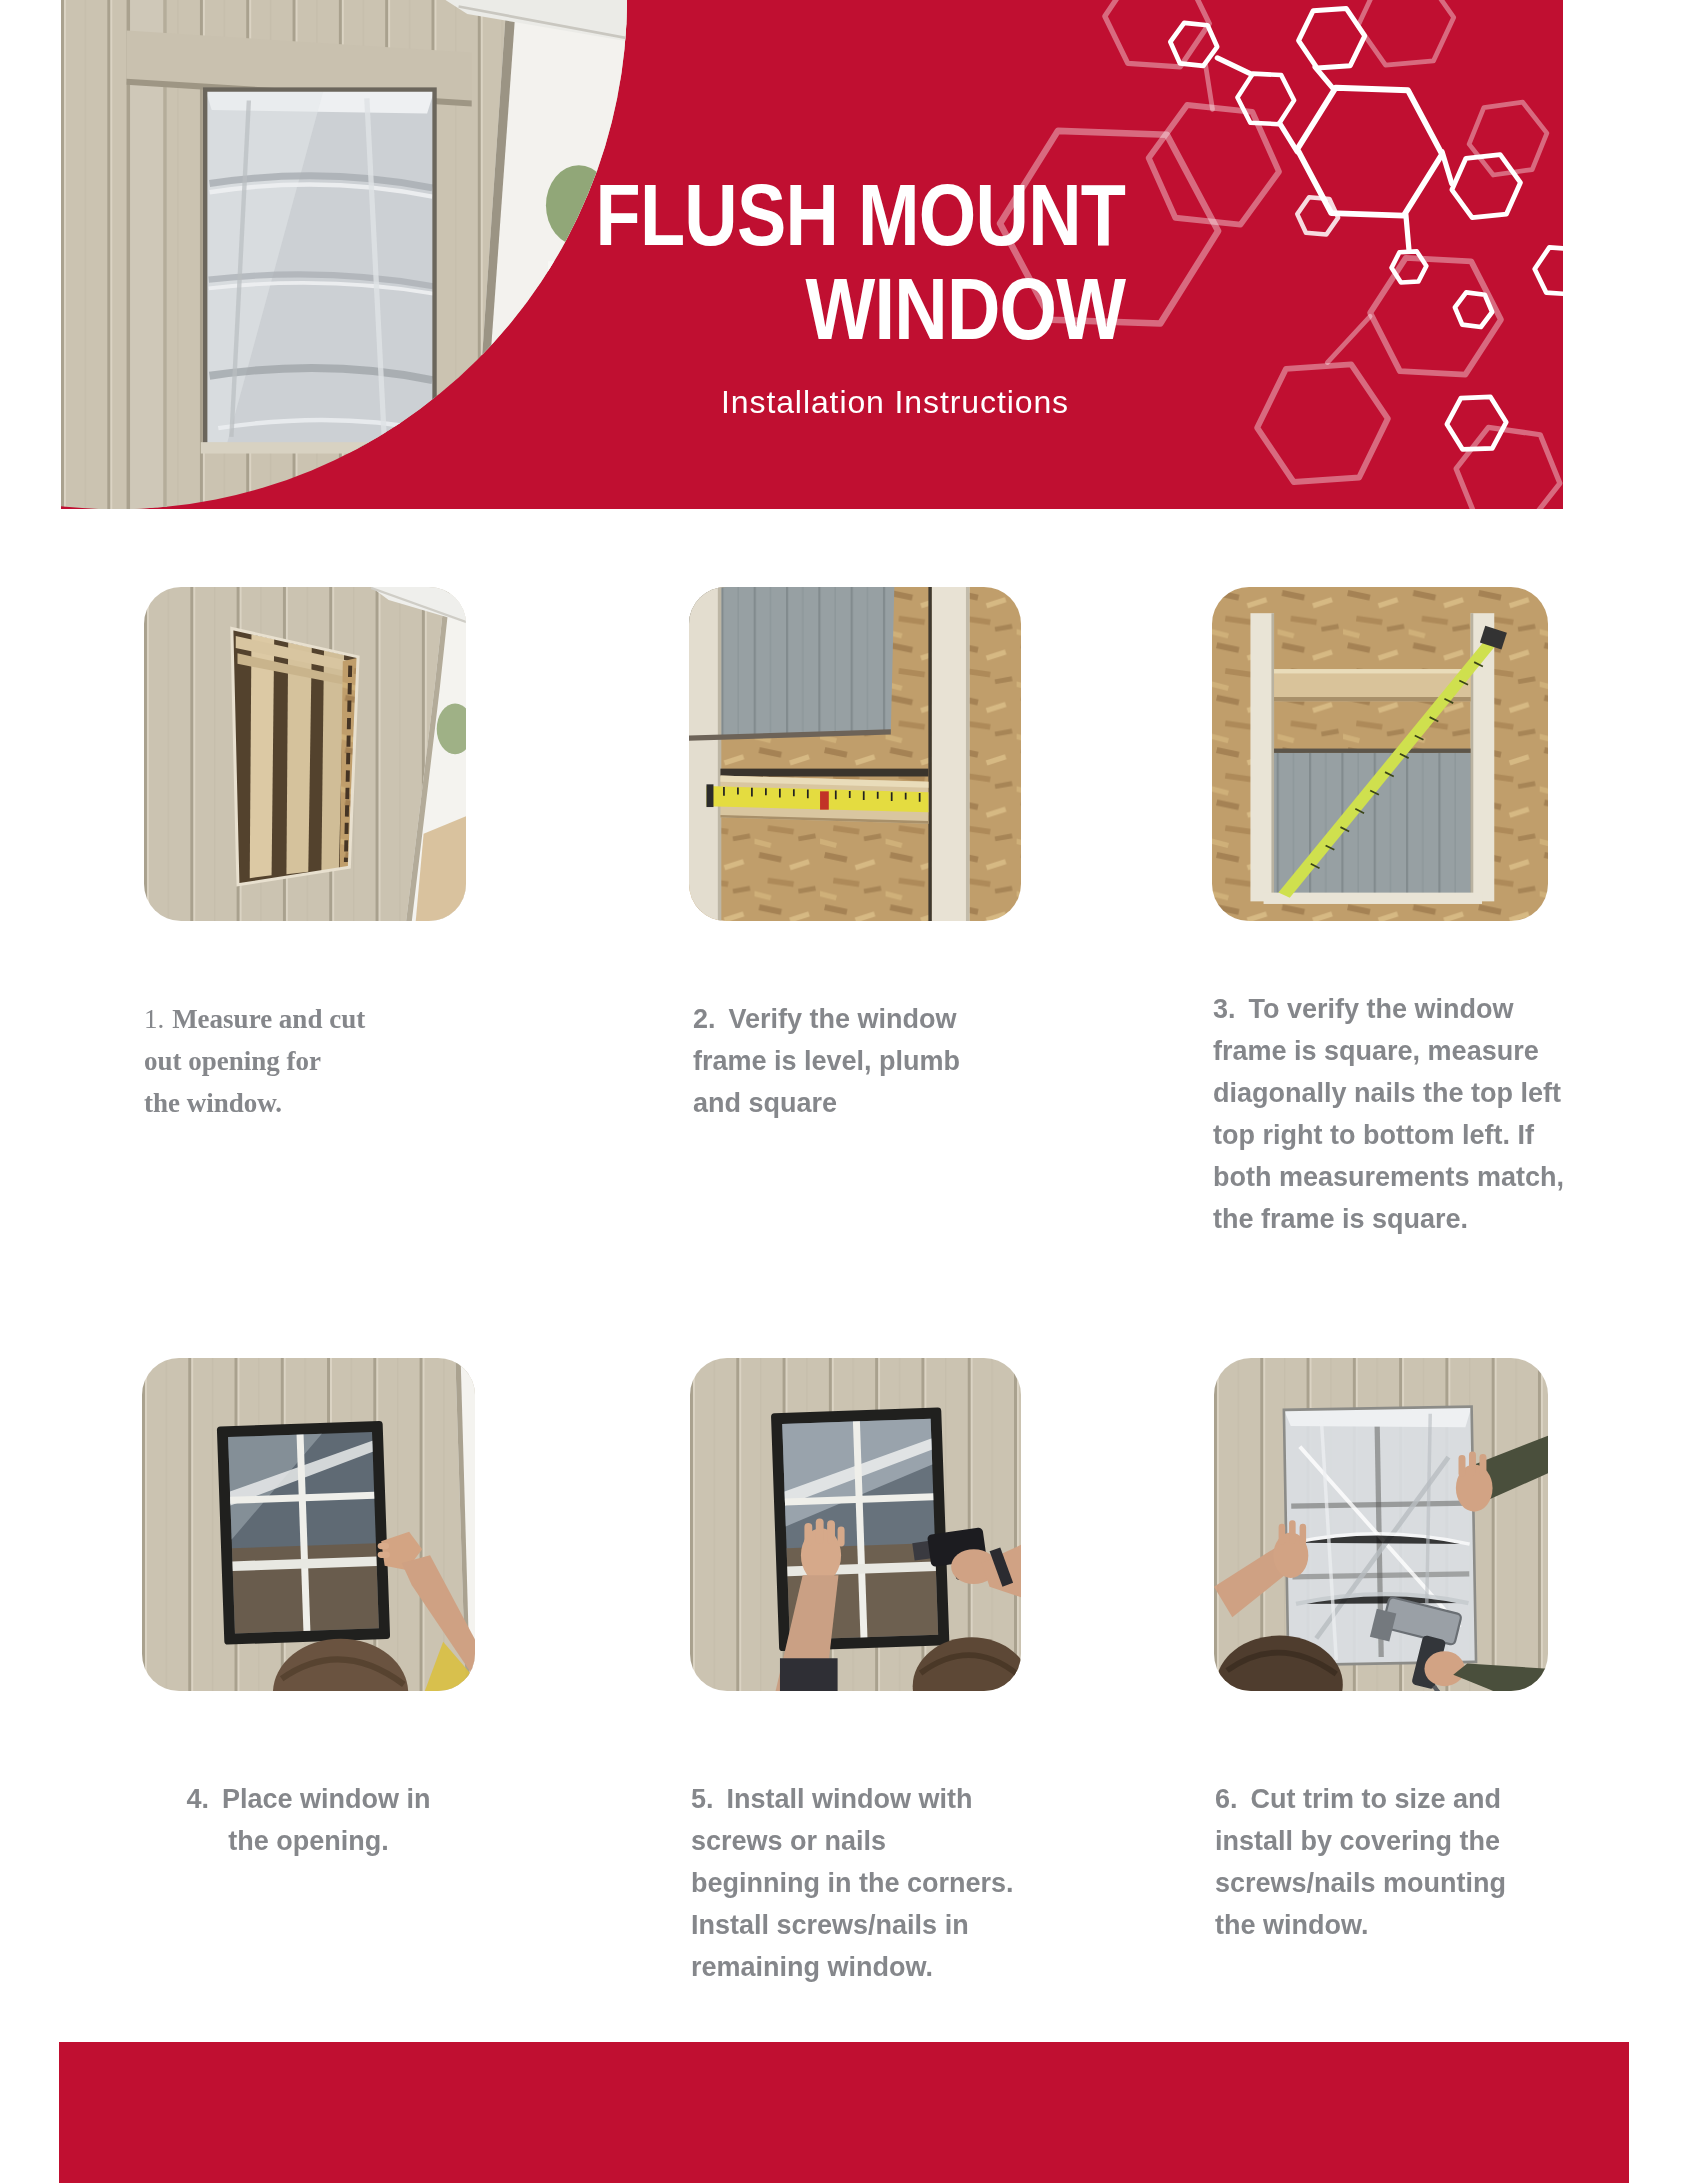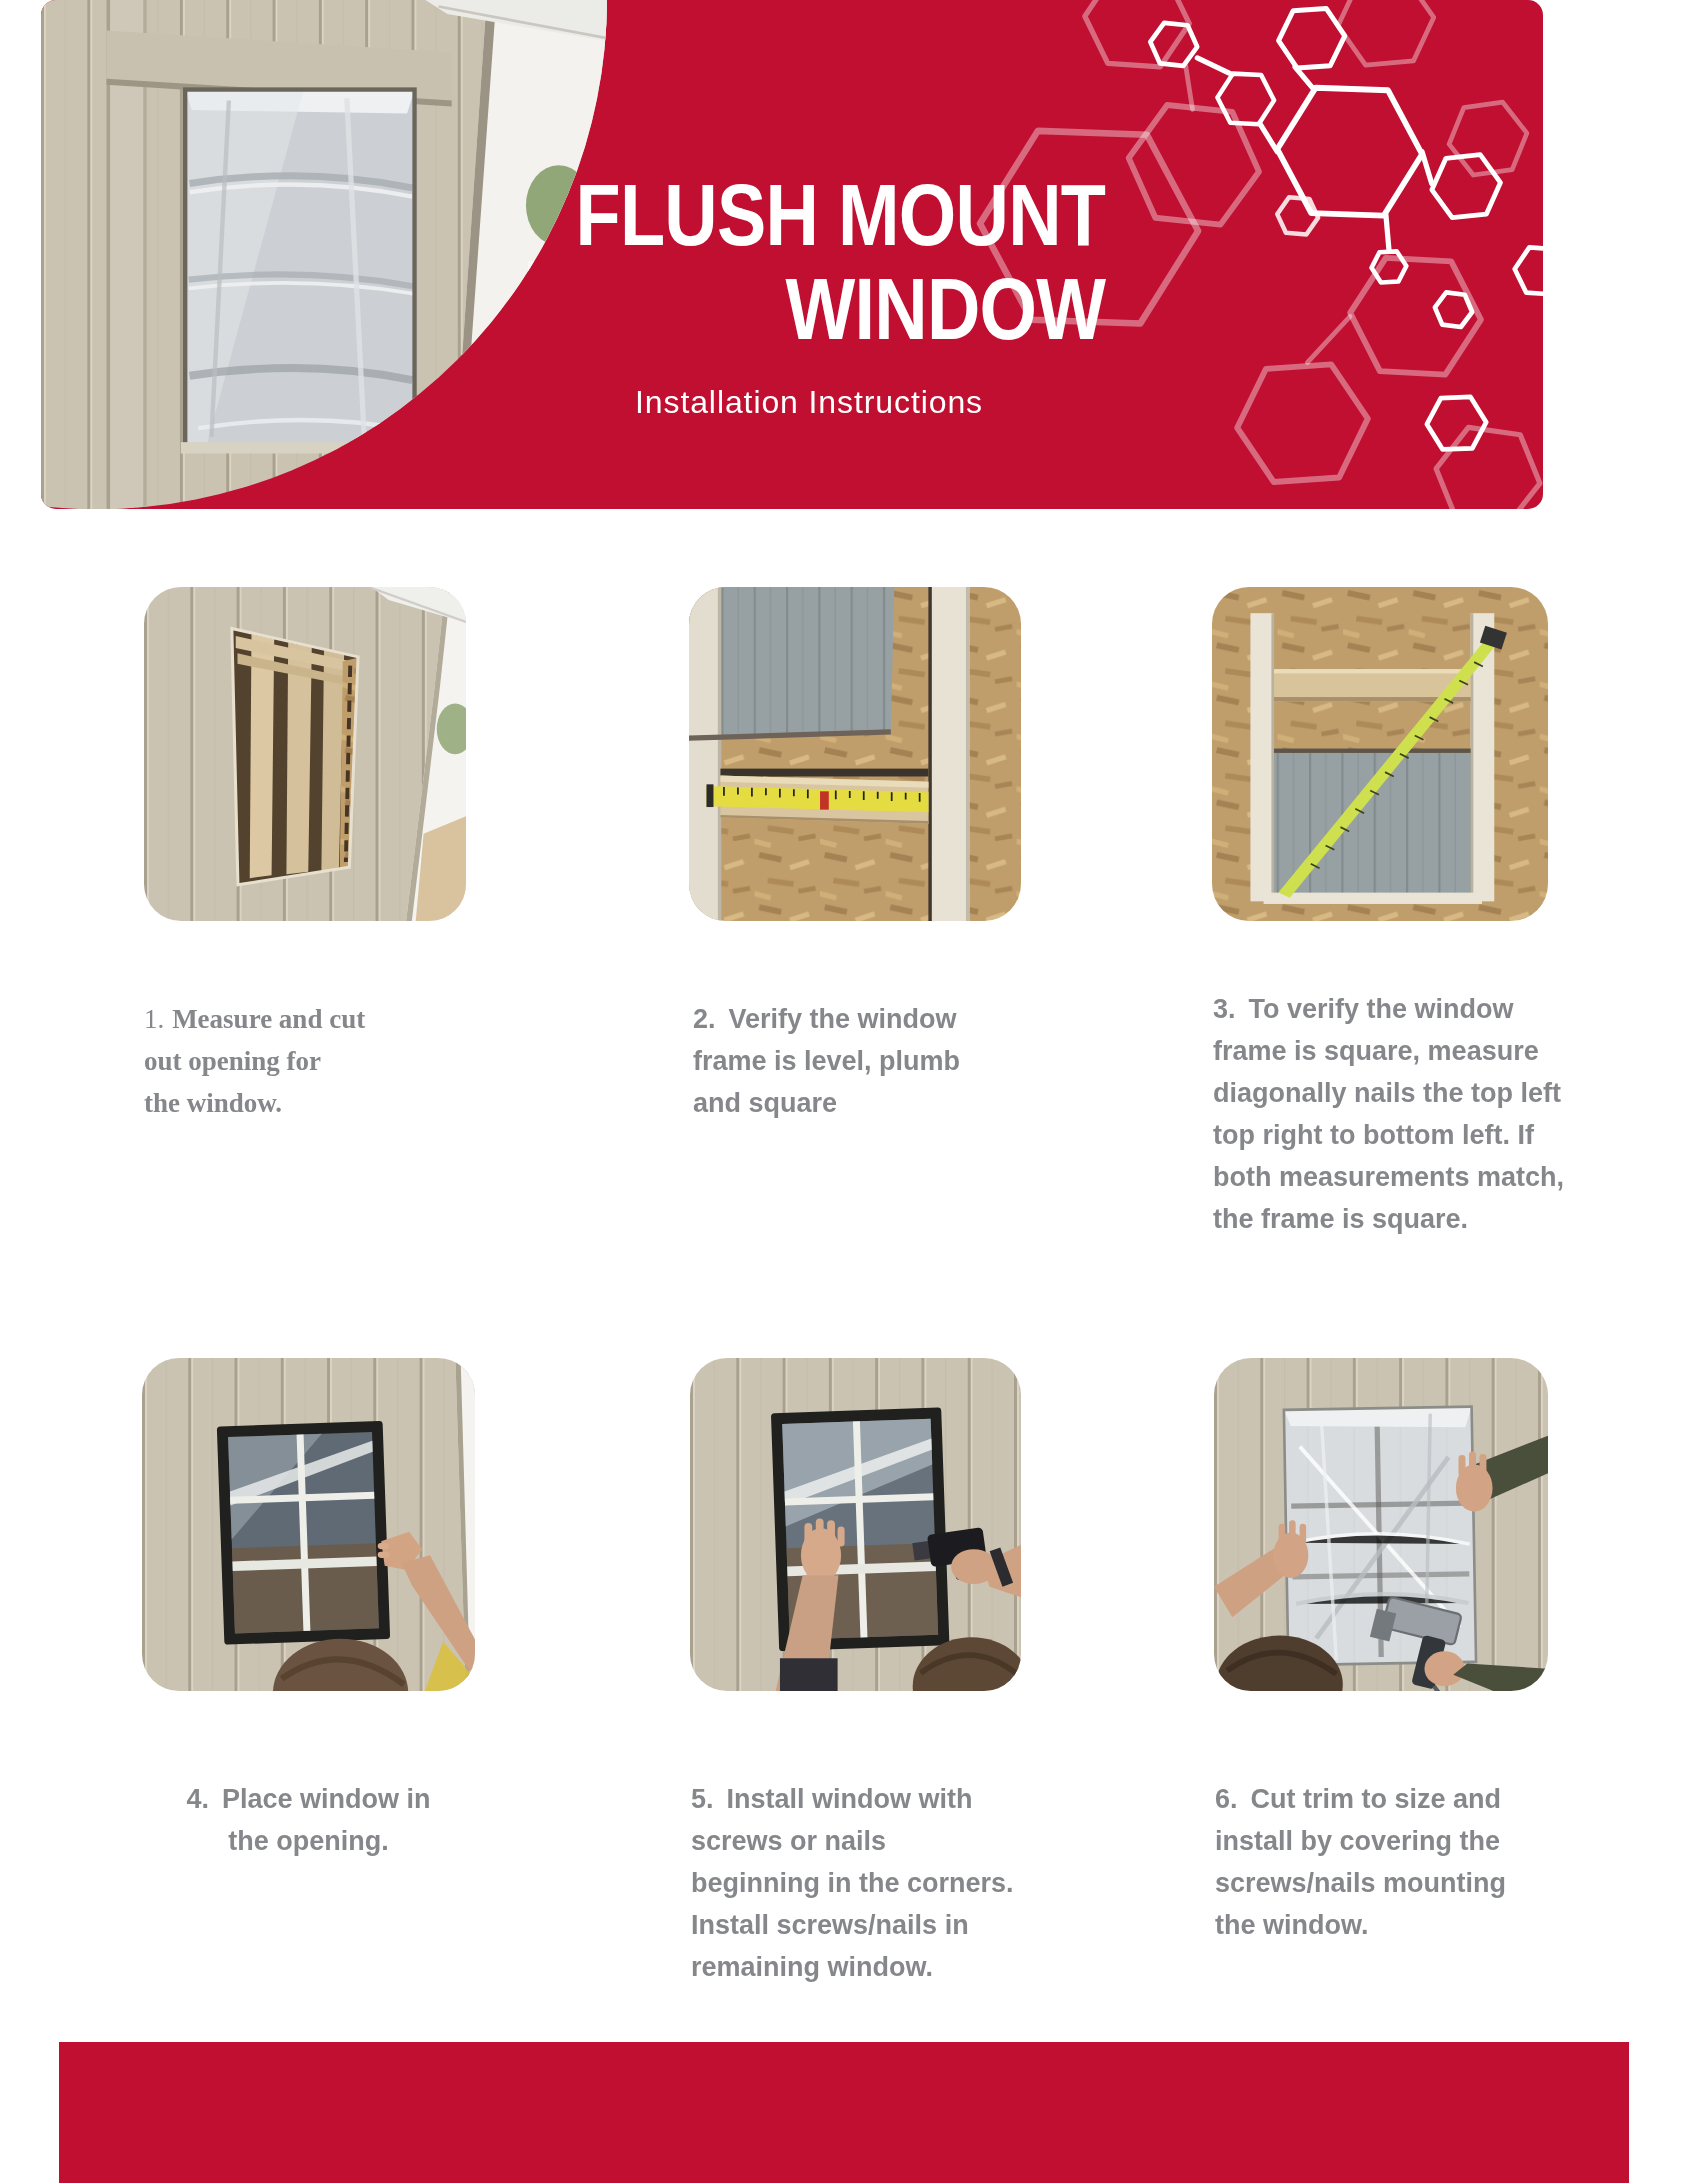--- a/index.html
+++ b/index.html
@@ -10,43 +10,43 @@
   html,body{margin:0;padding:0;background:#e8e8e8;}
   .page{
     position:relative;
     width:1687px;height:2183px;
     background:var(--page-bg);
     font-family:"Liberation Sans","DejaVu Sans",sans-serif;
     overflow:hidden;
   }
   
   .header{
-    position:absolute;left:41px;top:0;width:1502px;height:509px;
-    background:var(--accent);overflow:hidden;border-radius:15px;
+    position:absolute;left:61px;top:0;width:1502px;height:509px;
+    background:var(--accent);overflow:hidden;
   }
   .hexes{position:absolute;right:0;top:0;width:742px;height:509px;}
   .hexes use,.hexes line{fill:none;stroke-linejoin:round;stroke-linecap:round;}
   .hxb{stroke:#FFFFFF;}
   .hxf{stroke:rgba(255,255,255,0.38);}
   .photo-bubble{
     position:absolute;left:0;top:0;width:568px;height:509px;
     clip-path:circle(511px at 55px -1.7px);
   }
   .title-line{
     position:absolute;right:438px;
     color:#fff;font-weight:bold;font-size:87px;line-height:1;
     white-space:nowrap;letter-spacing:-0.9px;
     transform:scaleX(0.85);transform-origin:right center;
   }
   .title-line.l1{top:171px;}
   .title-line.l2{top:265px;}
   .subtitle{
     position:absolute;right:428px;top:384px;width:480px;
     color:#fff;font-weight:400;font-size:32px;letter-spacing:0.9px;
-    white-space:nowrap;
+    text-align:center;white-space:nowrap;
   }
   
   .photo{position:absolute;border-radius:37px;overflow:hidden;}
   .photo svg{display:block;width:100%;height:100%;}
   .p1{left:144px;top:587px;width:322px;height:334px;}
   .p2{left:689px;top:587px;width:332px;height:334px;}
   .p3{left:1212px;top:587px;width:336px;height:334px;}
   .p4{left:142px;top:1358px;width:333px;height:333px;}
   .p5{left:690px;top:1358px;width:331px;height:333px;}
   .p6{left:1214px;top:1358px;width:334px;height:333px;}

